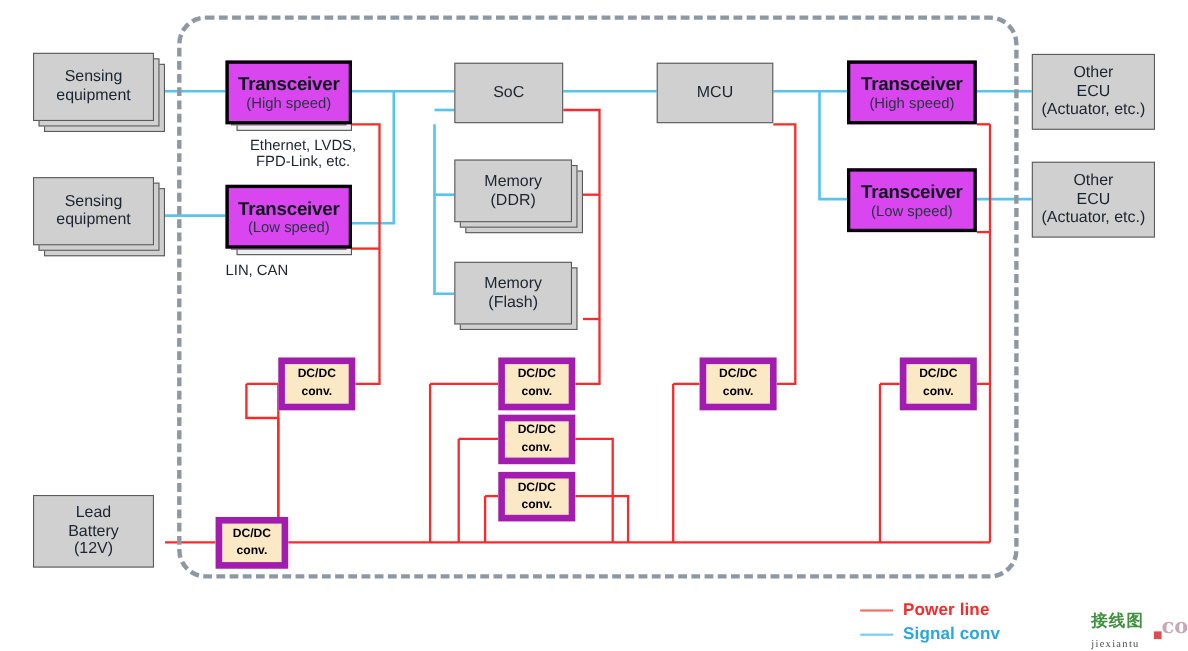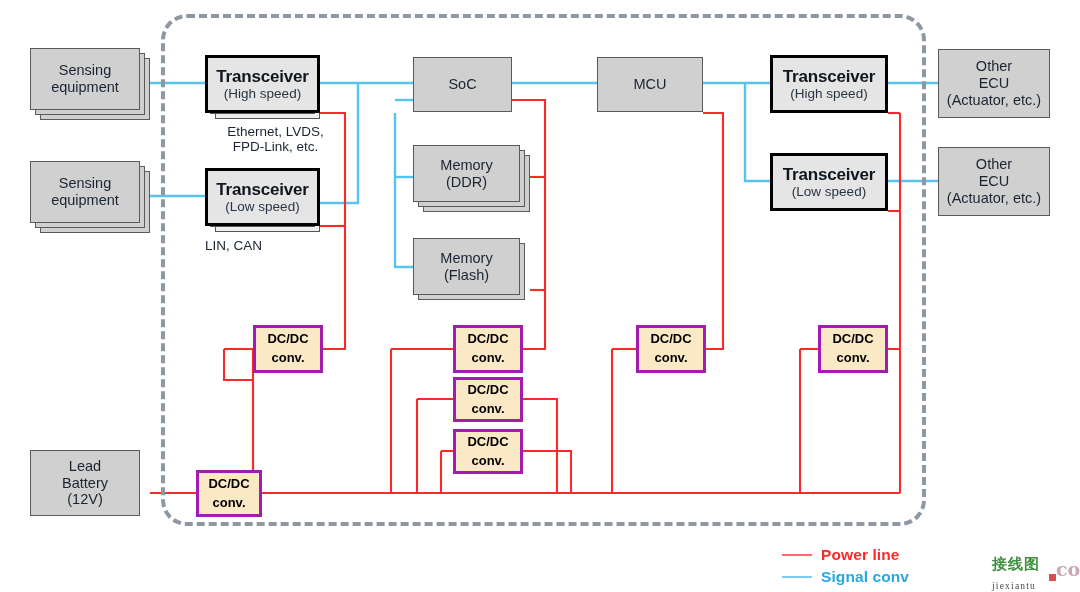--- a/index.html
+++ b/index.html
@@ -35,34 +35,34 @@
     background:#d0d0d0;
     border:1.5px solid #5a5a5a;
     color:#1b2430;
     font-size:14.5px;
   }
   
   .stack{position:absolute;z-index:4;background:#d0d0d0;border:1.5px solid #5a5a5a;box-sizing:border-box;}
 
   
   .cyan{
-    background:#e5e5e5;
+    background:#d946ef;
     border:3px solid #000000;
     color:#10161d;
   }
   .cyan .l1{font-size:17px;font-weight:bold;letter-spacing:-0.2px;}
   .cyan .l2{font-size:13.5px;font-weight:normal;color:#2a3440;margin-top:-1px;}
   .stack-cyan{position:absolute;z-index:4;background:#eeeeee;border:1.5px solid #555;box-sizing:border-box;}
 
   
   .dcdc{
     background:#fbe9c6;
-    border:3px solid #a21caf;
+    border:6px solid #a21caf;
     color:#000000;
-    font-size:13px;
+    font-size:11px;
     font-weight:bold;
     line-height:1.45;
   }
 
   
   .caption{
     position:absolute;
     font-size:13.5px;
     color:#1b2430;
     line-height:1.12;

